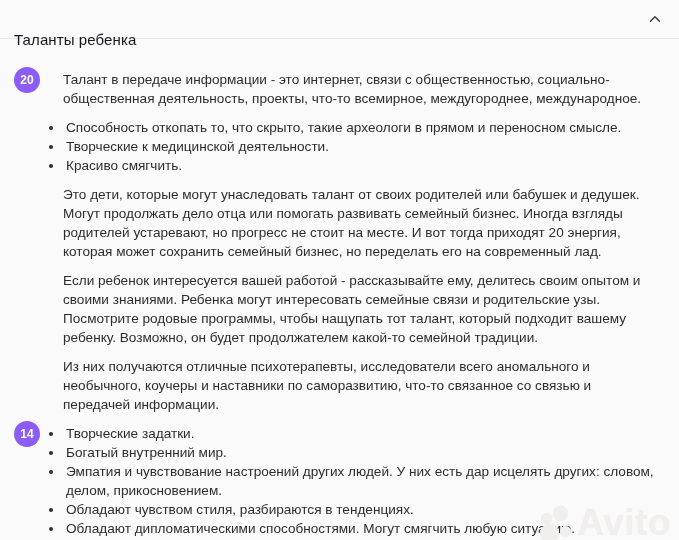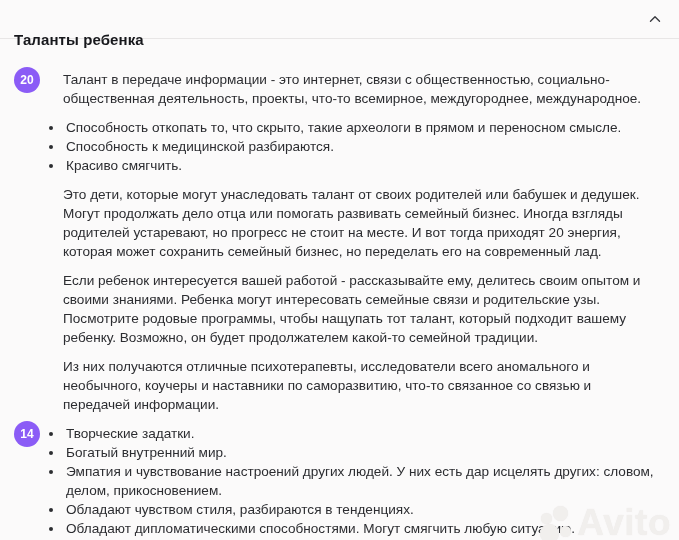--- a/index.html
+++ b/index.html
@@ -16,21 +16,21 @@
   .accordion-header {
     display: flex;
     align-items: center;
     justify-content: space-between;
     padding: 9px 18px 9px 14px;
     height: 38px;
     cursor: pointer;
   }
   .accordion-title {
     font-size: 15px;
-    font-weight: 700;
+    font-weight: 400;
     color: #17181c;
     letter-spacing: 0.1px;
     margin-top: 40px;
   }
   .chevron {
     width: 12px;
     height: 12px;
     display: flex;
     align-items: center;
     justify-content: center;
@@ -120,21 +120,21 @@
 </div>
 <div class="divider"></div>
 
 <div class="content">
 
   <div class="block block-20">
     <span class="badge">20</span>
     <p>Талант в передаче информации - это интернет, связи с общественностью, социально-общественная деятельность, проекты, что-то всемирное, междугороднее, международное.</p>
     <ul>
       <li>Способность откопать то, что скрыто, такие археологи в прямом и переносном смысле.</li>
-      <li>Способность к медицинской разбираются.</li>
+      <li>Творческие к медицинской деятельности.</li>
       <li>Красиво смягчить.</li>
     </ul>
     <p>Это дети, которые могут унаследовать талант от своих родителей или бабушек и дедушек. Могут продолжать дело отца или помогать развивать семейный бизнес. Иногда взгляды родителей устаревают, но прогресс не стоит на месте. И вот тогда приходят 20 энергия, которая может сохранить семейный бизнес, но переделать его на современный лад.</p>
     <p>Если ребенок интересуется вашей работой - рассказывайте ему, делитесь своим опытом и своими знаниями. Ребенка могут интересовать семейные связи и родительские узы. Посмотрите родовые программы, чтобы нащупать тот талант, который подходит вашему ребенку. Возможно, он будет продолжателем какой-то семейной традиции.</p>
     <p>Из них получаются отличные психотерапевты, исследователи всего аномального и необычного, коучеры и наставники по саморазвитию, что-то связанное со связью и передачей информации.</p>
   </div>
 
   <div class="block block-14">
     <span class="badge">14</span>
     <ul>

